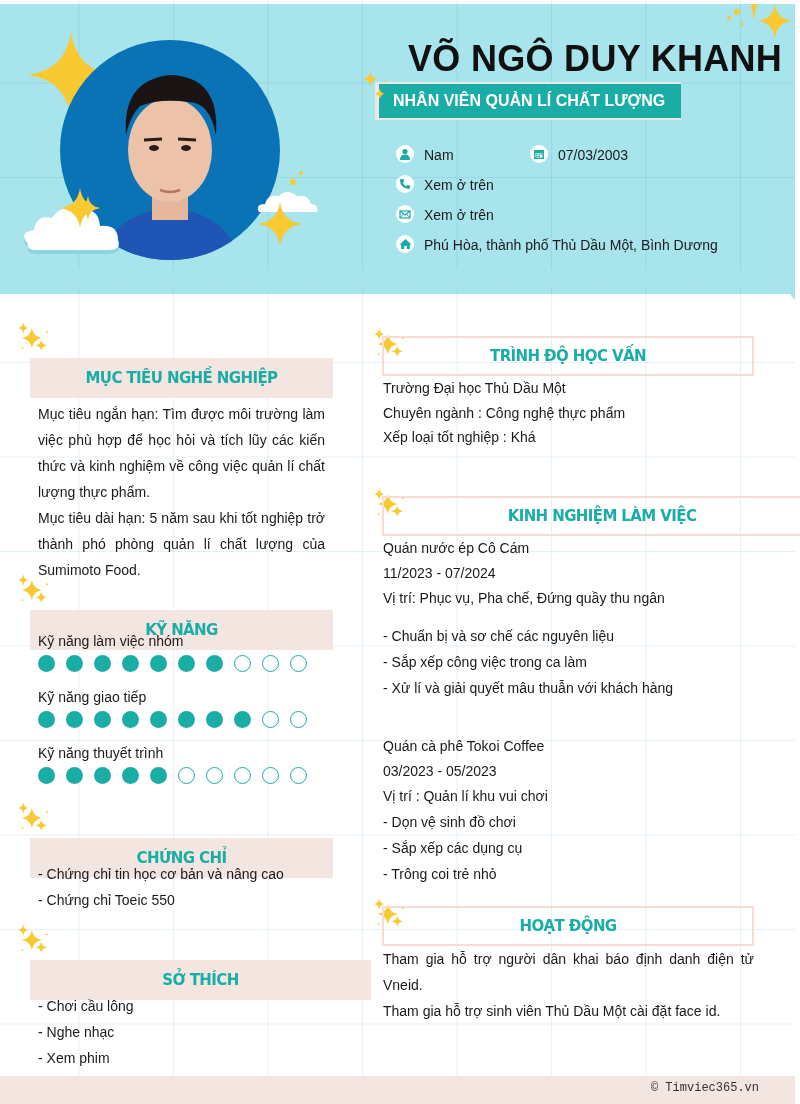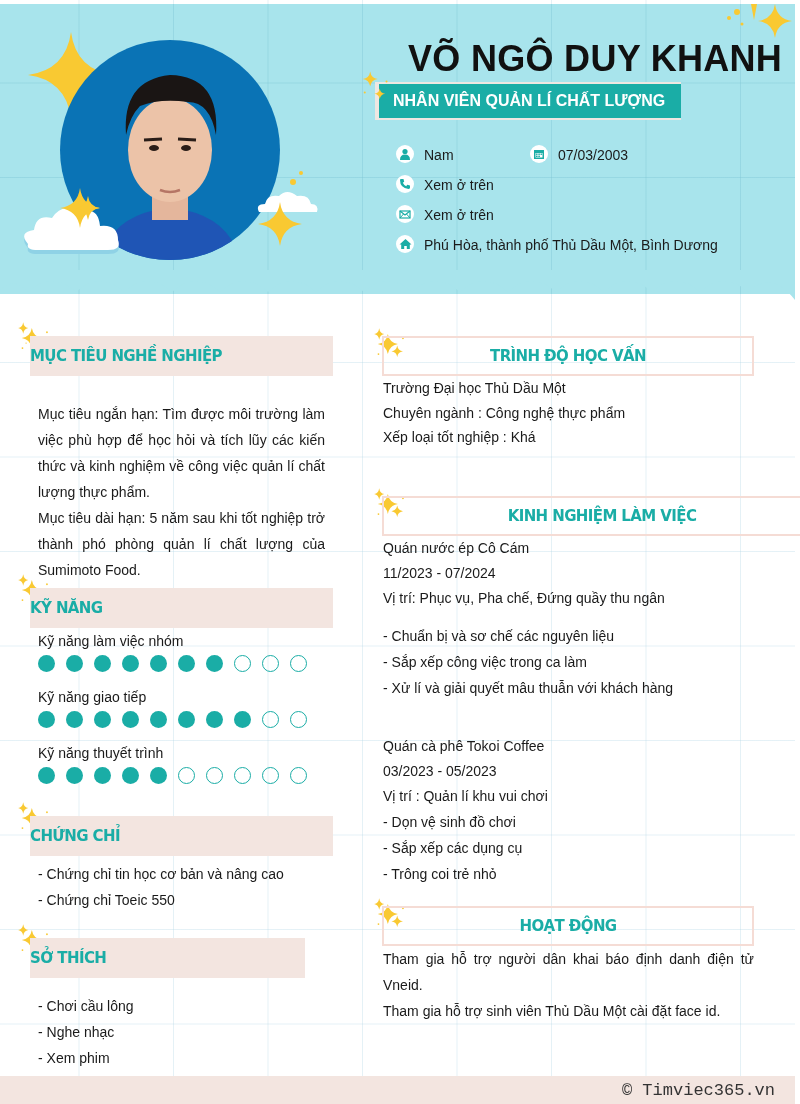--- a/index.html
+++ b/index.html
@@ -50,21 +50,21 @@
 
   .info-row { position: absolute; display: flex; align-items: flex-end; font-size: 14px; color: #1a1a1a; }
   .info-icon {
     width: 18px; height: 18px; border-radius: 50%; background: #fff;
     display: inline-flex; align-items: center; justify-content: center; margin-right: 10px;
   }
 
   
   .sec-head-fill {
     position: absolute; height: 40px; background: #f3e5e0;
-    display: flex; align-items: center; justify-content: flex-start;
+    display: flex; align-items: center; justify-content: center; margin-top: 22px;
   }
   .sec-head-outline {
     position: absolute; height: 40px; border: 2px solid #f5dcd5; background: transparent;
     display: flex; align-items: center; justify-content: center;
   }
   .sec-title {
     font-family: "DejaVu Sans", sans-serif; font-weight: bold; font-size: 15px;
     color: #1aada6; letter-spacing: -0.6px; text-transform: uppercase;
   }
   .sparkle { position: absolute; width: 36px; height: 36px; }
@@ -78,22 +78,22 @@
   .dots { position: absolute; display: flex; gap: 0; }
   .dot { width: 17px; height: 17px; border-radius: 50%; margin-right: 11px; }
   .dot.on { background: #1aada6; }
   .dot.off { border: 1.5px solid #1aada6; background: transparent; }
 
   .footer {
     position: absolute; left: 0; top: 1076px; width: 795px; height: 28px;
     background: #f3e5e0;
   }
   .footer-text {
-    position: absolute; right: 20px; top: 5px;
-    font-family: "Liberation Mono", monospace; font-size: 17px; color: #333;
+    position: absolute; right: 36px; top: 5px;
+    font-family: "Liberation Mono", monospace; font-size: 12px; color: #333;
   }
 </style>
 </head>
 <body>
 
 <div class="page">
 
   <div class="header"></div>
   <svg class="scallops" viewBox="0 0 795 30" preserveAspectRatio="none">
     <path d="M0,0 L795,0 L795,30 Q772,0 748,22 Q724,0 700,22 Q676,0 652,22 Q628,0 604,22 Q580,0 556,22 Q532,0 508,22 Q484,0 460,22 Q436,0 412,22 Q388,0 364,22 Q340,0 316,22 Q292,0 268,22 Q244,0 220,22 Q196,0 172,22 Q148,0 124,22 Q100,0 76,22 Q52,0 28,22 Q14,6 0,20 Z" fill="#a8e4ec"></path>
@@ -293,21 +293,21 @@
     <div>- Chứng chỉ Toeic 550</div>
   </div>
 
   <svg class="sparkle" style="left:16px; top:922px;" viewBox="0 0 100 100">
     <path d="M20,6 Q22,20 34,22 Q22,24 20,38 Q18,24 6,22 Q18,20 20,6 Z" fill="#f9c932"></path>
     <path d="M44,22 Q48,46 72,50 Q48,54 44,78 Q40,54 16,50 Q40,46 44,22 Z" fill="#f9c932"></path>
     <path d="M70,54 Q72,68 86,70 Q72,72 70,86 Q68,72 54,70 Q68,68 70,54 Z" fill="#f9c932"></path>
     <circle cx="86" cy="34" r="2.5" fill="#f9c932"></circle>
       <circle cx="18" cy="78" r="2.5" fill="#f9c932"></circle>
   </svg>
-  <div class="sec-head-fill" style="left:30px; top:938px; width:275px;">
+  <div class="sec-head-fill" style="left:30px; top:938px; width:341px;">
     <span class="sec-title">SỞ THÍCH</span>
   </div>
   <div class="text line26" style="left:38px; top:993px;">
     <div>- Chơi cầu lông</div>
     <div>- Nghe nhạc</div>
     <div>- Xem phim</div>
   </div>
 
   <svg class="sparkle" style="left:372px; top:326px;" viewBox="0 0 100 100">
     <path d="M20,6 Q22,20 34,22 Q22,24 20,38 Q18,24 6,22 Q18,20 20,6 Z" fill="#f9c932"></path>

